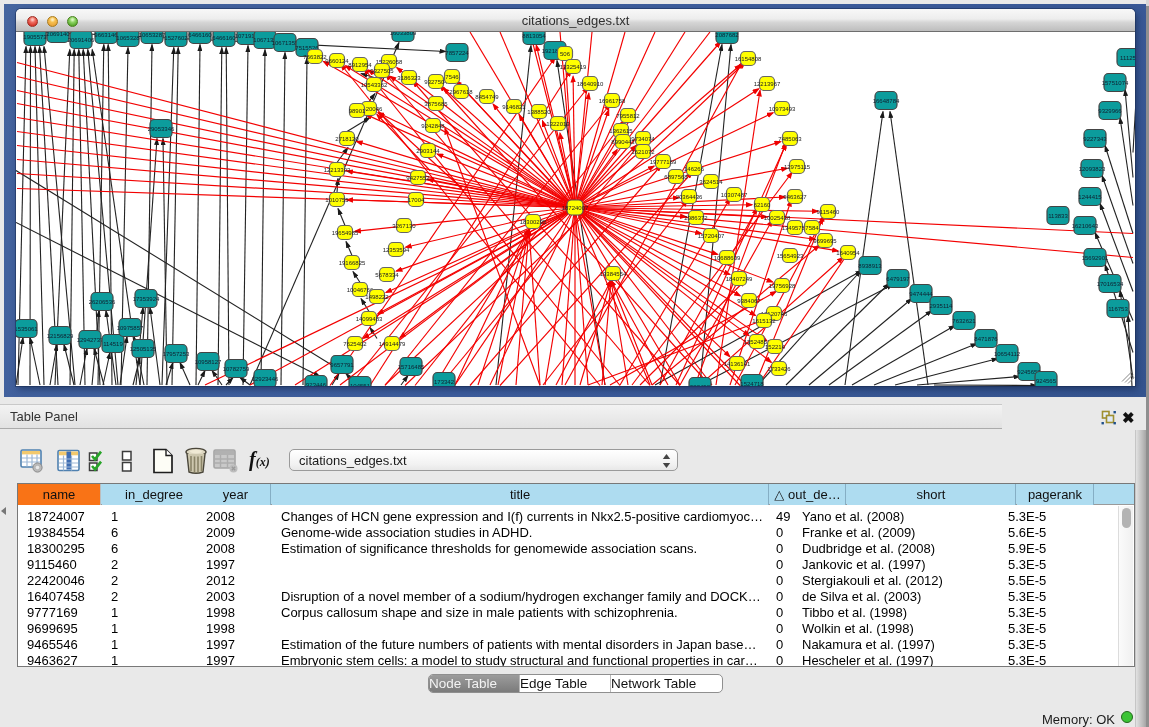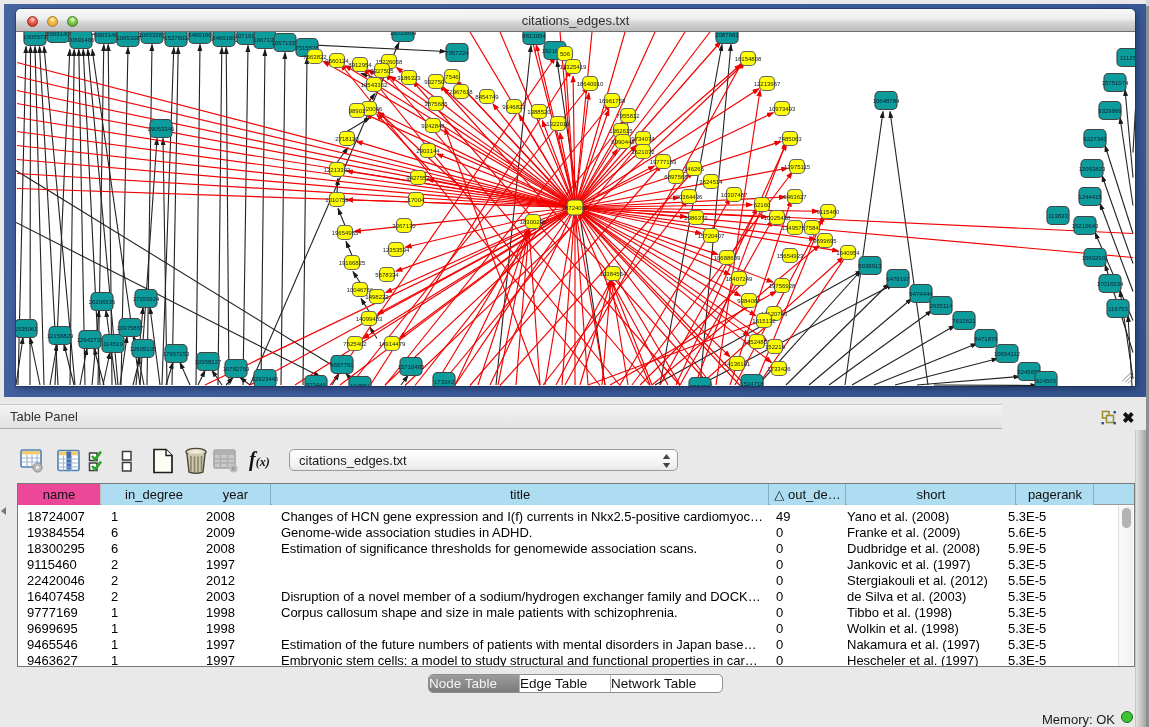--- a/index.html
+++ b/index.html
@@ -46,21 +46,21 @@
   text-align:center; line-height:21px; border-right:1px solid #85aec4;
   background:#aedcf0; }
 #tbody { position:absolute; left:0; top:25px; width:1117px; }
 .tr { position:relative; height:16px; font-size:13px; color:#000; white-space:nowrap; }
 .tr div { position:absolute; top:0; line-height:16px; overflow:hidden; }
 .c0 { left:9px;  width:75px; }
 .c1 { left:93px; width:90px; }
 .c2 { left:188px; width:66px; }
 .c3 { left:263px; width:484px; }
 .c4 { left:758px; width:70px; }
-.c5 { left:829px; width:160px; }
+.c5 { left:784px; width:160px; }
 .c6 { left:990px; width:100px; }
 #vscroll { position:absolute; right:1px; top:22px; width:15px; height:161px;
   background:linear-gradient(90deg,#fbfbfb,#f0f0f0); border-left:1px solid #dcdcdc; }
 #vthumb { position:absolute; left:2.5px; top:2px; width:9px; height:20px;
   background:#b3b3b3; border-radius:5px; }
 
 #tabs { position:absolute; left:428px; top:674px; height:19px; border:1px solid #8f8f8f;
   border-radius:5px; overflow:hidden; background:#fff; display:flex; }
 #tabs div { font-size:13.5px; line-height:18px; text-align:left; color:#111; }
 #tab1 { width:90px;  background:linear-gradient(#9c9c9c,#7b7b7b); color:#f3f3f3 !important; }
@@ -666,21 +666,21 @@
   </div>
   <div id="combo">citations_edges.txt
     <svg style="position:absolute;right:6px;top:4px" width="9" height="14" viewBox="0 0 9 14">
       <path d="M4.5,0 L8.2,5 H0.8 Z" fill="#444"></path>
           <path d="M4.5,14 L8.2,9 H0.8 Z" fill="#444"></path>
     </svg>
   </div>
  </div>
  <div id="tbl">
    <div id="thead">
-     <div class="th" style="left:0;width:83px;background:#ec4899;border-right:1px solid #bdbdbd;">name</div>
+     <div class="th" style="left:0;width:83px;background:#f97316;border-right:1px solid #bdbdbd;">name</div>
      <div class="th" style="left:84px;width:105px;">in_degree</div>
      <div class="th" style="left:183px;width:70px;">year</div>
      <div class="th" style="left:254px;width:497px;">title</div>
      <div class="th" style="left:752px;width:76px;">△ out_de…</div>
      <div class="th" style="left:829px;width:169px;">short</div>
      <div class="th" style="left:999px;width:77px;">pagerank</div>
    </div>
    <div id="tbody">
 <div class="tr">
           <div class="c0">18724007</div>

